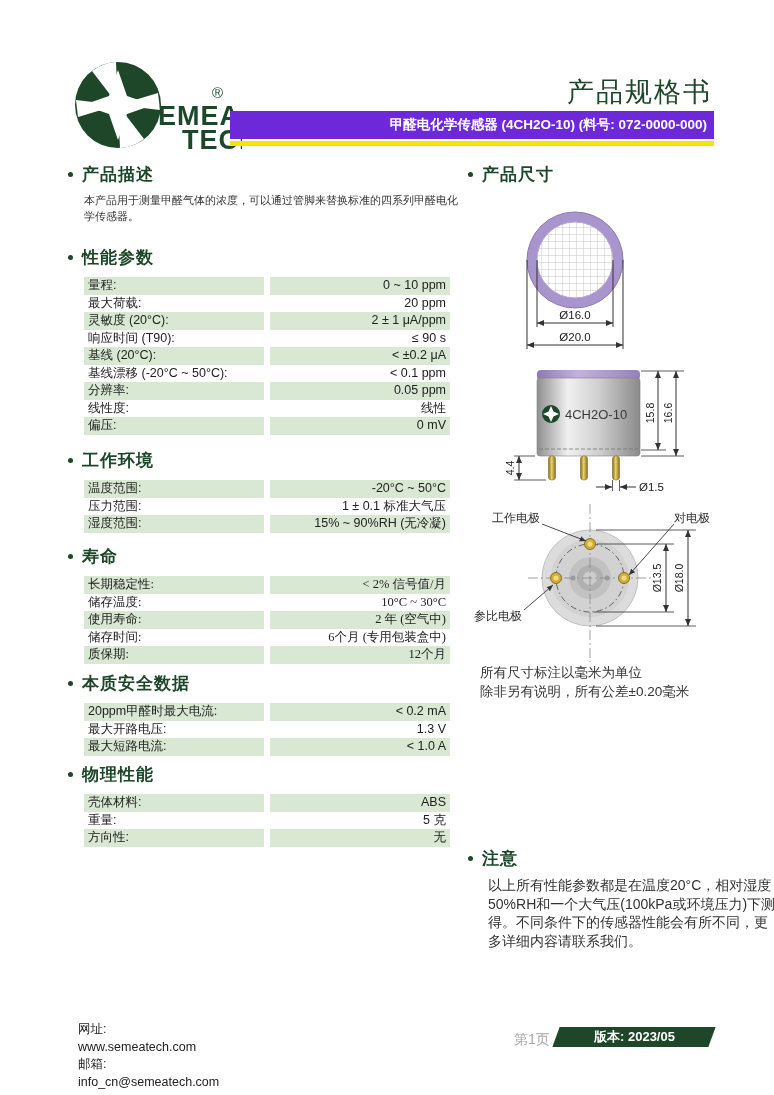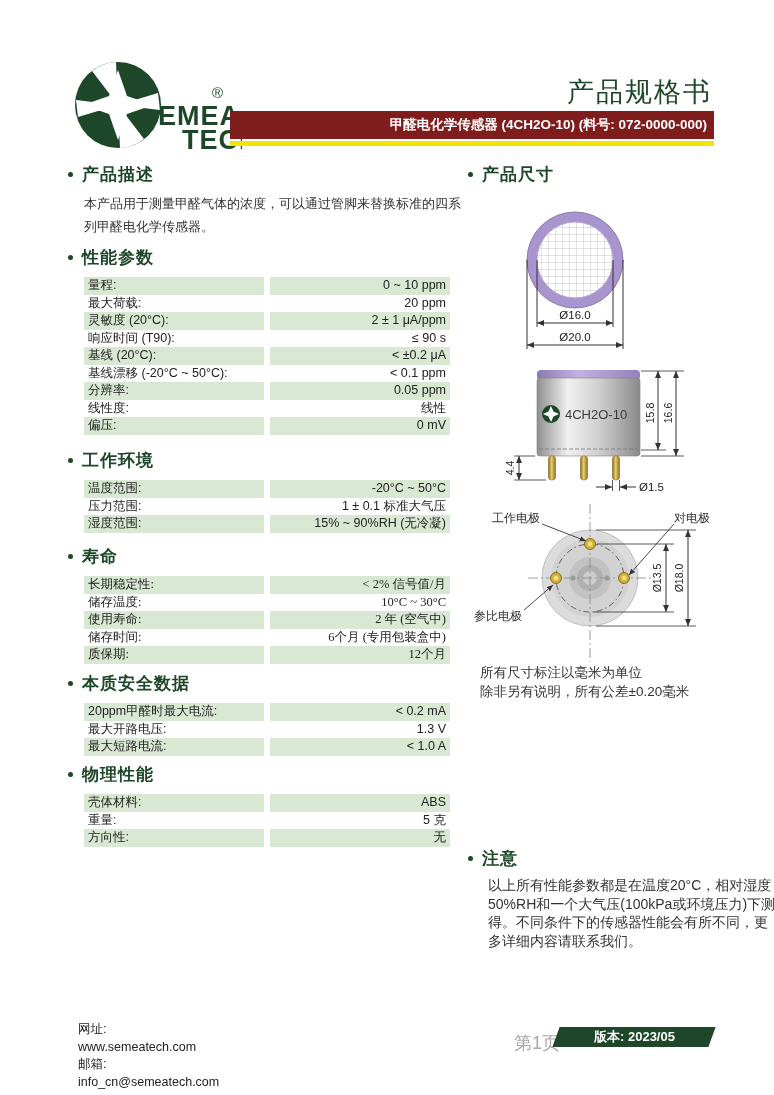--- a/index.html
+++ b/index.html
@@ -4,51 +4,51 @@
 <style>
   html,body{margin:0;padding:0;background:#fff;}
   body{font-family:"Liberation Sans",sans-serif;}
   .page{position:relative;width:774px;height:1095px;background:#ffffff;overflow:hidden;}
 
   
   .logo-wrap{position:absolute;left:72px;top:58px;width:170px;height:100px;}
   .doc-title{position:absolute;left:230px;top:74px;width:482px;text-align:right;
     font-size:27px;letter-spacing:2px;color:#1e4729;font-weight:500;}
   .product-bar{position:absolute;left:230px;top:111px;width:484px;height:28px;
-    background:#7f1d1d;color:#fff;display:flex;align-items:center;justify-content:flex-end;}
+    background:#6d28d9;color:#fff;display:flex;align-items:center;justify-content:flex-end;}
   .product-bar span{font-size:13.5px;font-weight:bold;padding-right:7px;}
   .accent-line{position:absolute;left:230px;top:141px;width:484px;height:5px;background:#f5e400;}
 
   
   .sec{position:absolute;left:68px;width:392px;}
   .sec.right-col{left:468px;width:300px;}
   .sec-h{display:flex;align-items:center;gap:9px;}
   .sec-h .bullet{width:5px;height:5px;border-radius:50%;background:#1e4729;flex:0 0 auto;}
   .sec-h .sec-title{font-size:17px;font-weight:bold;color:#1e4729;letter-spacing:1px;}
-  .sec-body{margin:6px 0 0 16px;width:378px;font-size:13px;line-height:23px;color:#333;}
+  .sec-body{margin:6px 0 0 16px;width:378px;font-size:11px;line-height:16px;color:#333;}
   .sec.right-col .sec-body{margin-left:20px;width:292px;font-size:14px;}
 
   
   .spec-table{margin:8px 0 0 16px;width:366px;}
   .trow{display:flex;height:17.5px;align-items:stretch;}
   .tl,.tv{font-size:12.5px;line-height:17.5px;color:#222;padding-left:40px;}
   .tl{width:180px;padding-left:4px;box-sizing:border-box;}
   .tv{width:180px;margin-left:6px;text-align:right;padding-right:4px;box-sizing:border-box;}
   .trow:nth-child(odd) .tl,.trow:nth-child(odd) .tv{background:#d9e8d3;}
 
   
   .svg-abs{position:absolute;}
   .dim-note{position:absolute;left:480px;top:663px;width:292px;font-size:13.5px;
     line-height:19px;color:#333;}
 
   
   .footer-contact{position:absolute;left:78px;top:1021px;font-size:12.5px;line-height:17.5px;color:#222;}
   .footer-contact .frow{display:flex;flex-direction:column;}
   .footer-contact .flabel{width:42px;}
-  .page-num{position:absolute;left:514px;top:1031px;font-size:18px;color:#a8a8a8;}
+  .page-num{position:absolute;left:514px;top:1031px;font-size:14px;color:#a8a8a8;}
   .version-badge{position:absolute;left:556px;top:1027px;width:156px;height:20px;
     background:#1e4729;transform:skewX(-20deg);display:flex;align-items:center;justify-content:center;}
   .version-badge span{transform:skewX(20deg);color:#fff;font-size:13px;font-weight:bold;}
 
   svg text{font-family:"Liberation Sans",sans-serif;}
 </style>
 </head>
 <body>
 
 <div class="page">

